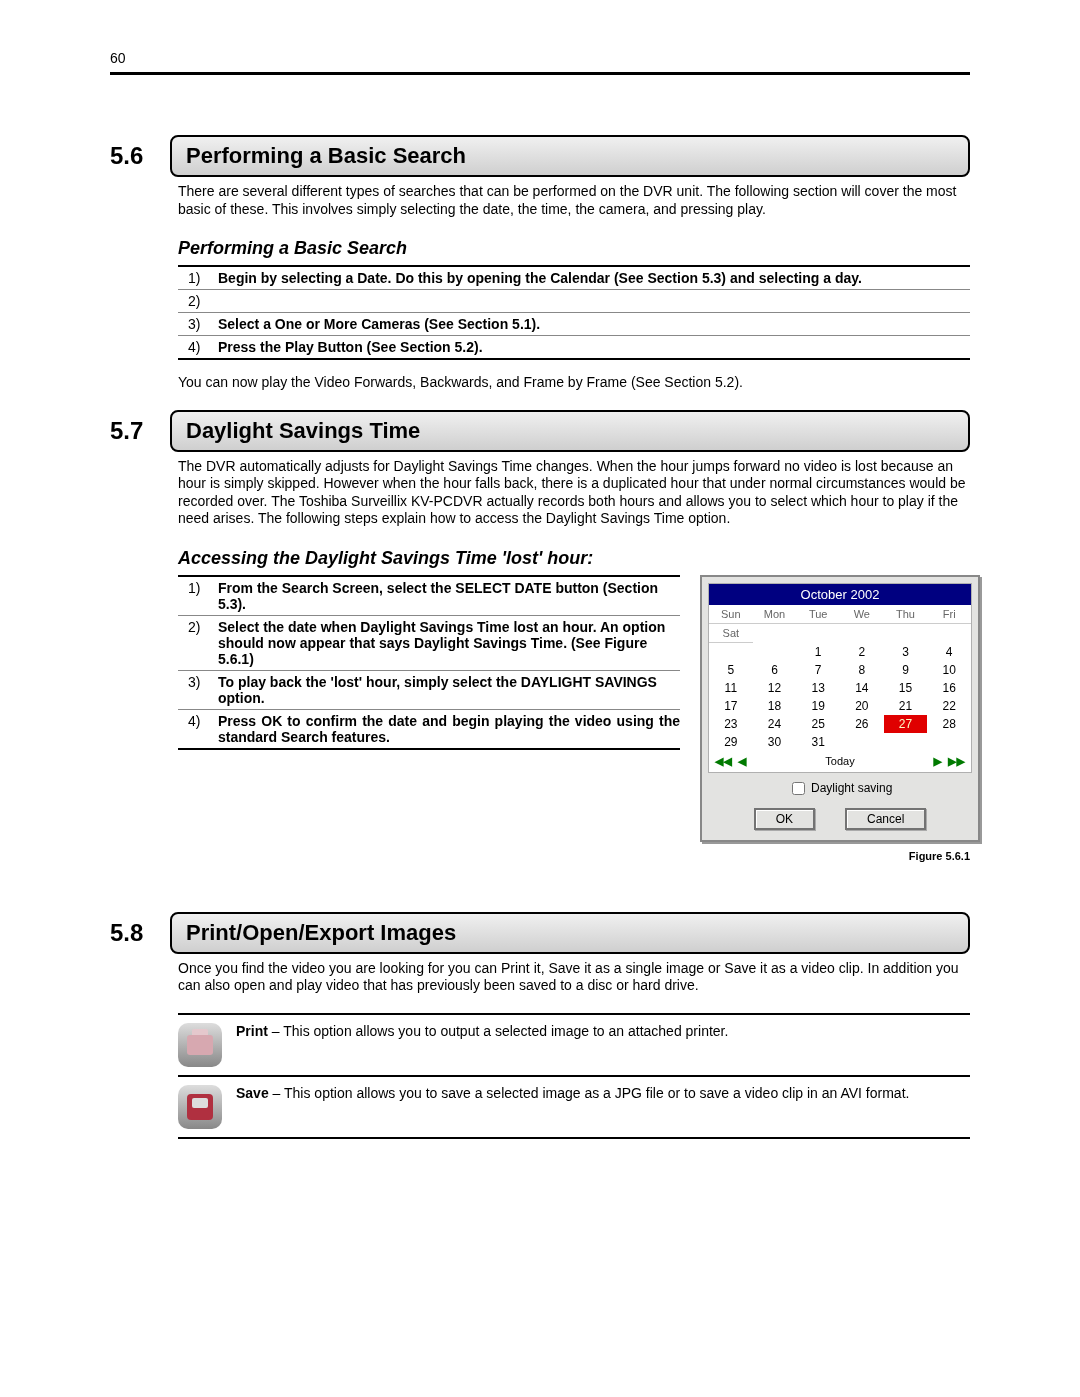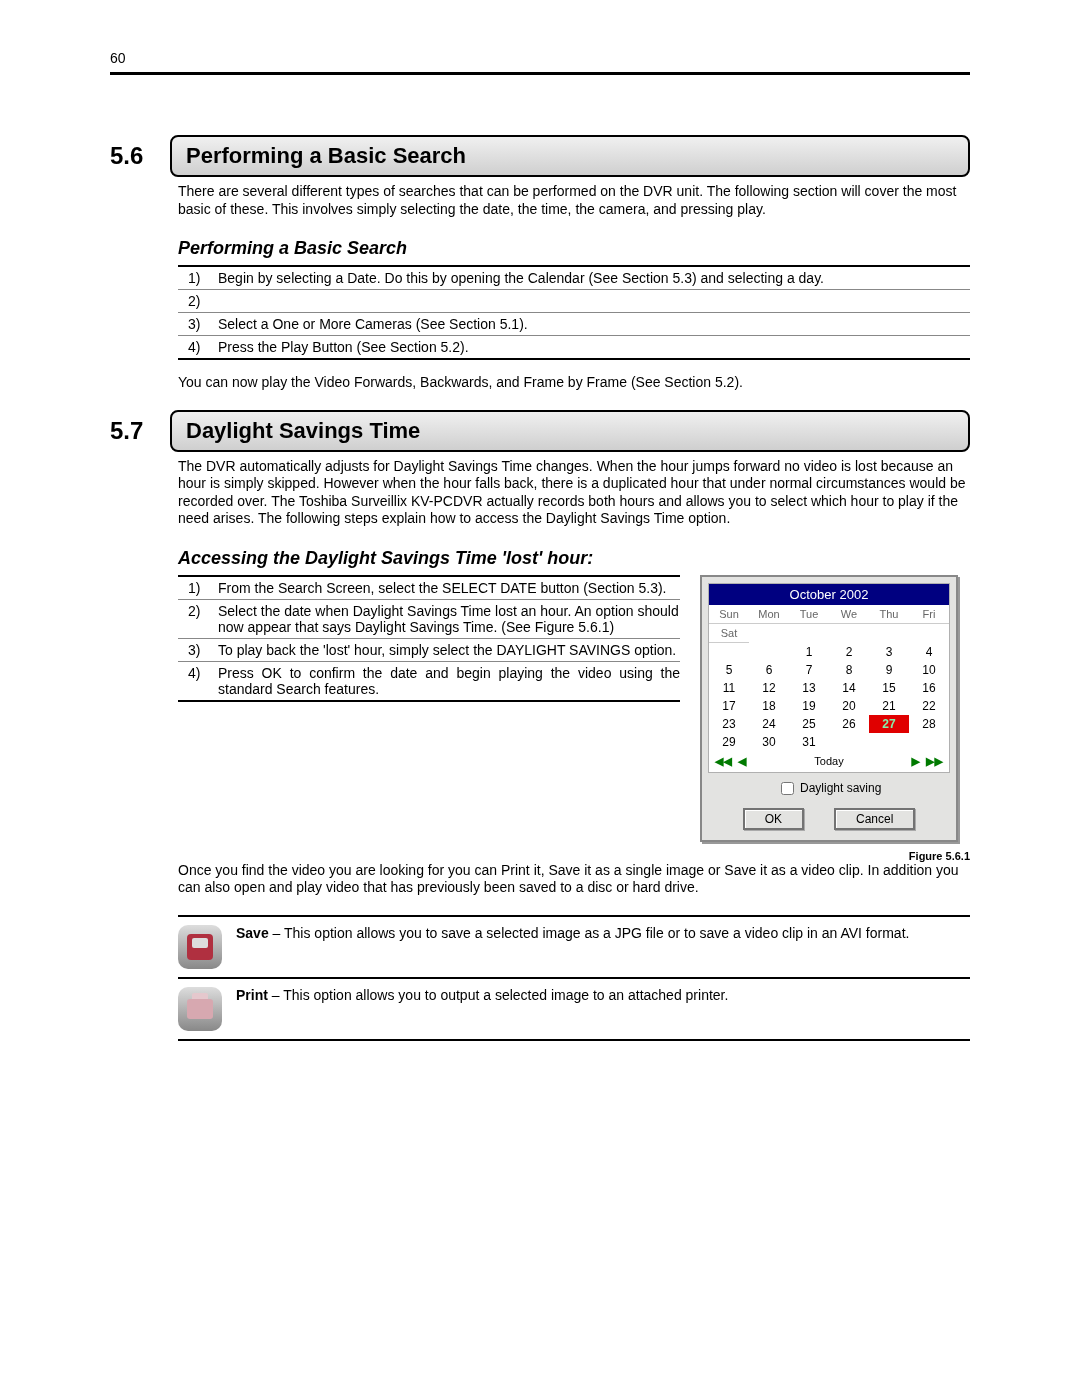--- a/index.html
+++ b/index.html
@@ -70,38 +70,39 @@
   .step-row {
     display: flex;
     padding: 3px 0 3px 10px;
     border-bottom: 1px solid #888;
   }
   .step-row .n {
     width: 30px;
   }
   .step-row .t {
     flex: 1;
+    font-weight: bold;
   }
   .two-col {
     margin-left: 68px;
     display: flex;
     gap: 20px;
   }
   .two-col .left {
     flex: 1;
   }
   .two-col .right {
     width: 270px;
     text-align: center;
   }
   
   .cal {
     border: 2px solid #888;
     background: #e3e3e1;
-    width: 258px;
+    width: 280px;
     box-shadow: 2px 2px 0 #999;
     font-family: Verdana, Arial, sans-serif;
     font-size: 12px;
     padding: 6px;
     box-sizing: border-box;
   }
   .cal-inner {
     background: #fff;
     border: 1px solid #b0b0b0;
   }
@@ -122,22 +123,21 @@
     color: #666;
     border-bottom: 1px solid #ccc;
     font-size: 11px;
   }
   .cal-cell {
     padding: 2px 0;
     font-size: 12px;
   }
   .cal-cell.sel {
     background: #e00000;
-    color: #86efac;
-    font-weight: bold;
+    color: #fef9c3;
   }
   .cal-nav {
     display: flex;
     justify-content: space-between;
     align-items: center;
     padding: 4px 6px;
     font-size: 11px;
   }
   .cal-nav .arr {
     color: #007a00;
@@ -346,28 +346,32 @@
         </div>
         <div class="cal-btns">
           <span class="cal-btn">OK</span>
           <span class="cal-btn">Cancel</span>
         </div>
       </div>
       <div class="figlabel">Figure 5.6.1</div>
     </div>
   </div>
 
+  <div class="sect-head" style="margin-top:50px">
+    <div class="sect-num">5.8</div>
+    <div class="sect-bar">Print/Open/Export Images</div>
+  </div>
   <div class="body-indent">Once you find the video you are looking for you can Print it, Save it as a single image or Save it as a video clip. In addition you can also open and play video that has previously been saved to a disc or hard drive.</div>
 
+  <div class="icon-row">
+    <div class="icon-box">
+        <div class="icon-print"></div>
+      </div>
+    <div class="icon-text"><b>Print</b><span> – This option allows you to output a selected image to an attached printer.</span></div>
+  </div>
   <div class="icon-row">
     <div class="icon-box">
         <div class="icon-save"></div>
       </div>
     <div class="icon-text"><b>Save</b><span> – This option allows you to save a selected image as a JPG file or to save a video clip in an AVI format.</span></div>
   </div>
-  <div class="icon-row">
-    <div class="icon-box">
-        <div class="icon-print"></div>
-      </div>
-    <div class="icon-text"><b>Print</b><span> – This option allows you to output a selected image to an attached printer.</span></div>
-  </div>
 
 </div>
 
 </body></html>

